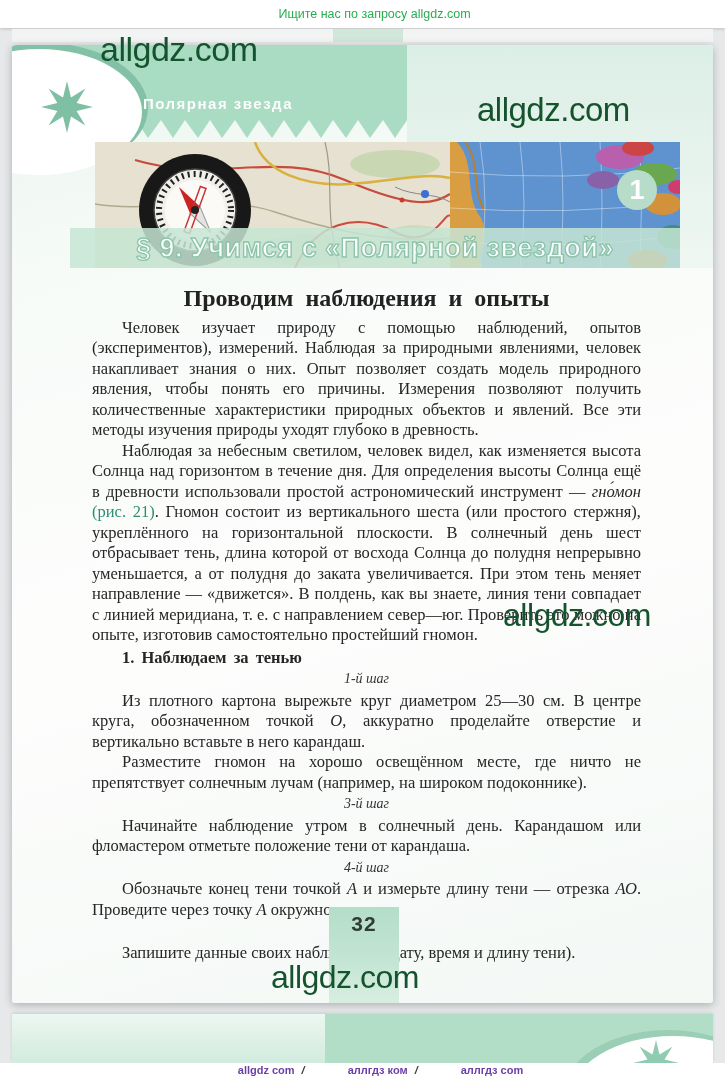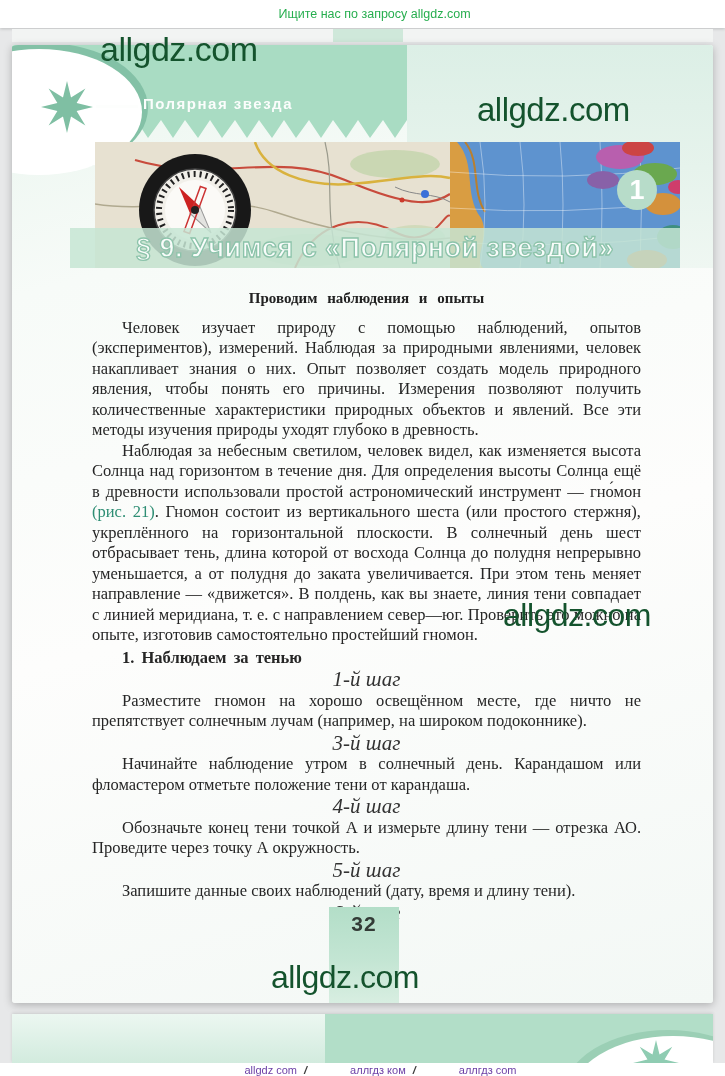--- a/index.html
+++ b/index.html
@@ -46,27 +46,27 @@
     background:#b7dcc9; display:flex; align-items:center; justify-content:center;
     color:#ffffff; font-size:27px; font-weight:bold; }
   .title-strip { position:absolute; left:58px; top:183px; width:610px; height:40px;
     background:rgba(198,229,211,.85); display:flex; align-items:center; justify-content:center; }
   .title-strip .t { font-size:27px; font-weight:bold; color:#f8fcfa; white-space:nowrap;
     -webkit-text-stroke:1.3px #8cc3aa; letter-spacing:.5px; }
 
   
   .content { position:absolute; left:80px; top:243px; width:549px;
     font-family:"Liberation Serif", serif; color:#262626; font-size:16.5px; line-height:20.5px; }
-  .content h2 { font-size:15px; font-weight:bold; text-align:center; word-spacing:6px;
+  .content h2 { font-size:24px; font-weight:bold; text-align:center; word-spacing:6px;
     margin-bottom:9px; color:#222; }
   .content p { text-align:justify; text-indent:30px; }
-  .seg-i { }
+  .seg-i { font-style:italic; }
   .seg-ref { color:#2e8e74; }
   .activity-title { font-weight:bold; text-indent:30px; word-spacing:3px; margin-top:2px; }
-  .step-label { text-align:center; font-style:italic; font-size:21px; color:#333;
+  .step-label { text-align:center; font-style:italic; font-size:14px; color:#333;
     margin:1px 0; }
 
   .pageno-strip { position:absolute; left:317px; top:862px; width:70px; height:96px;
     background:linear-gradient(180deg,#b3dec8 0%,#c3e5d3 55%,#d8eee1 100%);
     text-align:center; }
   .pageno-strip .n { display:inline-block; margin-top:5px; font-size:21px; font-weight:bold;
     color:#333b36; letter-spacing:1px; }
 
   
   .wm { position:absolute; color:#14532d; font-size:33px; letter-spacing:-.5px; z-index:30; }
@@ -83,21 +83,21 @@
   .ns-right { position:absolute; left:313px; top:0; width:388px; height:49px; background:#b2dec8; }
   .ns-ring { position:absolute; right:-60px; top:16px; width:210px; height:130px;
     border-radius:50%; background:#9bcfb5; }
   .ns-ellipse { position:absolute; right:-64px; top:22px; width:208px; height:128px;
     border-radius:50%; background:#ffffff; }
   .ns-star { position:absolute; right:34px; top:26px; width:46px; height:46px; background:#8fccb2; }
 
   
   .footer { position:absolute; left:0; top:1063px; width:725px; height:13px; background:#ffffff;
     display:flex; align-items:center; justify-content:center; gap:7px; }
-  .footer a { color:#6b3fa6; font-size:11px; text-decoration:none; font-weight:400;margin-left:36px; }
+  .footer a { color:#6b3fa6; font-size:11px; text-decoration:none; font-weight:700;margin-left:36px; }
   .footer .sep { color:#3a3a3a; font-size:11px; font-style:italic; font-weight:bold; }
 </style>
 </head>
 <body>
 
 <div class="top-bar">
   <span>Ищите нас по запросу allgdz.com</span>
 </div>
 
 <div class="prev-sliver">
@@ -181,20 +181,21 @@
     <span class="t">§ 9. Учимся с «Полярной звездой»</span>
   </div>
 
   <div class="content">
     <h2>Проводим наблюдения и опыты</h2>
     <p>Человек изучает природу с помощью наблюдений, опытов (экспериментов), измерений. Наблюдая за природными явлениями, человек накапливает знания о них. Опыт позволяет создать модель природного явления, чтобы понять его причины. Измерения позволяют получить количественные характеристики природных объектов и явлений. Все эти методы изучения природы уходят глубоко в древность.</p>
     <p><span>Наблюдая за небесным светилом, человек видел, как изменяется высота Солнца над горизонтом в течение дня. Для определения высоты Солнца ещё в древности использовали простой астрономический инструмент — </span><span class="seg-i">гно́мон</span><span> </span><span class="seg-ref">(рис. 21)</span><span>. Гномон состоит из вертикального шеста (или простого стержня), укреплённого на горизонтальной плоскости. В солнечный день шест отбрасывает тень, длина которой от восхода Солнца до полудня непрерывно уменьшается, а от полудня до заката увеличивается. При этом тень меняет направление — «движется». В полдень, как вы знаете, линия тени совпадает с линией меридиана, т. е. с направлением север—юг. Проверить это можно на опыте, изготовив самостоятельно простейший гномон.</span></p>
     <div class="activity-title">1. Наблюдаем за тенью</div>
 
     <div class="step-label">1-й шаг</div>
+    <p><span>Из плотного картона вырежьте круг диаметром 25—30 см. В центре круга, обозначенном точкой </span><span class="seg-i">О</span><span>, аккуратно проделайте отверстие и вертикально вставьте в него карандаш.</span></p>
 
     <p><span>Разместите гномон на хорошо освещённом месте, где ничто не препятствует солнечным лучам (например, на широком подоконнике).</span></p>
 
     <div class="step-label">3-й шаг</div>
     <p><span>Начинайте наблюдение утром в солнечный день. Карандашом или фломастером отметьте положение тени от карандаша.</span></p>
 
     <div class="step-label">4-й шаг</div>
     <p><span>Обозначьте конец тени точкой </span><span class="seg-i">А</span><span> и измерьте длину тени — отрезка </span><span class="seg-i">АО</span><span>. Проведите через точку </span><span class="seg-i">А</span><span> окружность.</span></p>
 
     <div class="step-label">5-й шаг</div>

